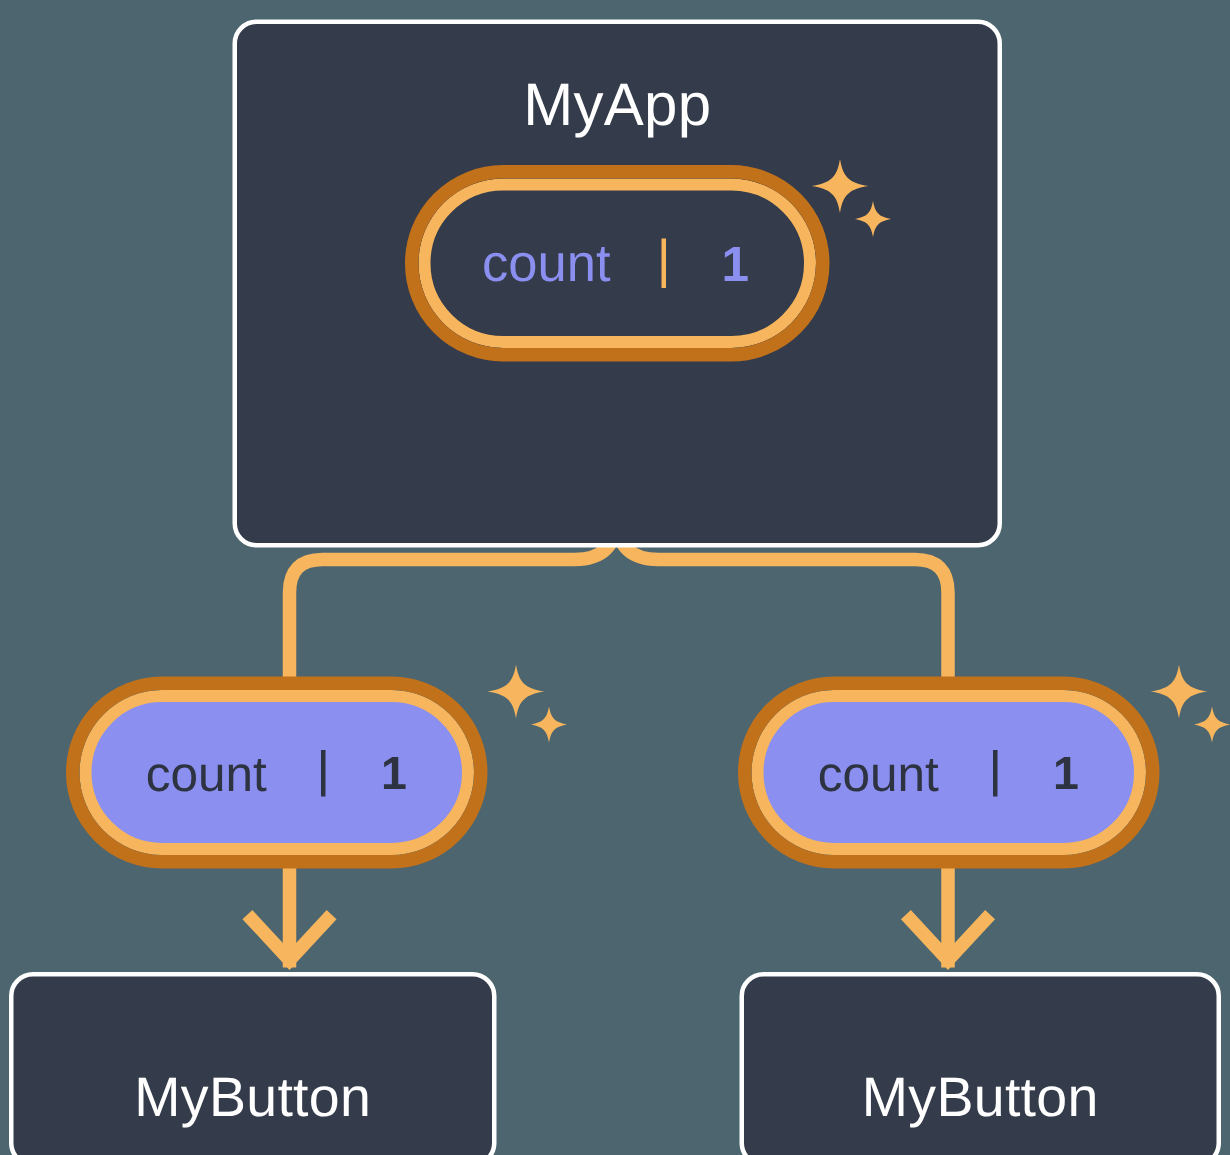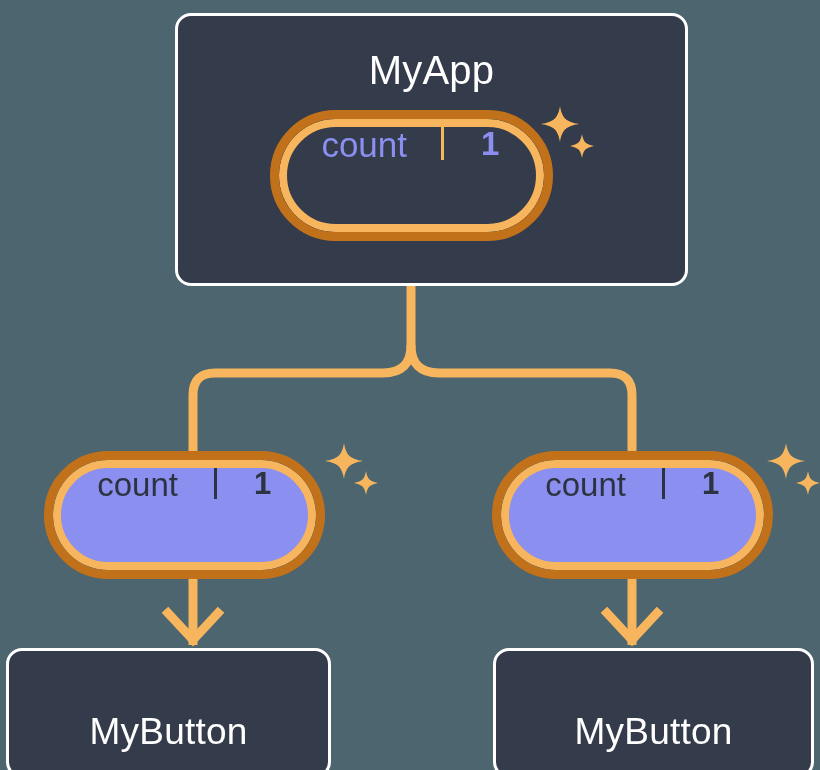--- a/index.html
+++ b/index.html
@@ -44,22 +44,21 @@
     font-weight: 400;
     letter-spacing: 0.2px;
     line-height: 1;
     white-space: nowrap;
   }
 
   #card-myapp {
     left: 155px;
     top: 13px;
     width: 513px;
-    height: 273px;
-    margin-left: 20px;
+    height: 352px;
   }
   #card-myapp .card-title {
     font-size: 40px;
     margin-top: 34px;
   }
 
   .card-mybutton {
     height: 130px;
   }
   #card-mybutton-left {
@@ -87,21 +86,21 @@
     display: flex;
     align-items: stretch;
     overflow: hidden;
   }
   .pill-inner {
     flex: 1 1 auto;
     box-sizing: border-box;
     border-radius: 999px;
     border: 8px solid #f7b65d;
     display: flex;
-    align-items: flex-start;
+    align-items: center;
     overflow: hidden;
   }
   .pill-name,
   .pill-value {
     display: flex;
     align-items: center;
     justify-content: center;
     line-height: 1;
     white-space: nowrap;
   }

